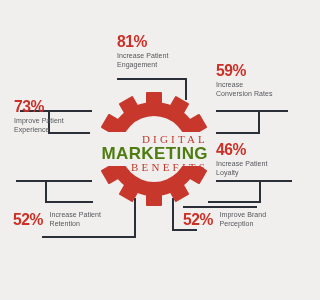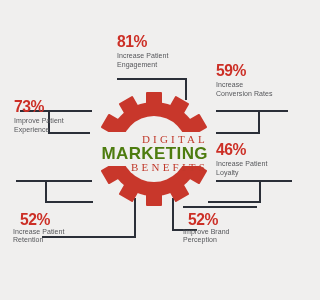--- a/index.html
+++ b/index.html
@@ -42,21 +42,20 @@
     font-size: 7px;
     line-height: 8.6px;
     letter-spacing: 0.05px;
     margin-top: 2px;
     white-space: pre-line;
   }
   
   .stat.inline {
     display: flex;
     align-items: center;
-    flex-direction: column;
   }
   .stat.inline .pct {
     font-size: 17px;
     margin-right: 4px;
   }
   .stat.inline .desc {
     margin-top: 0;
     line-height: 8.4px;
   }
 

